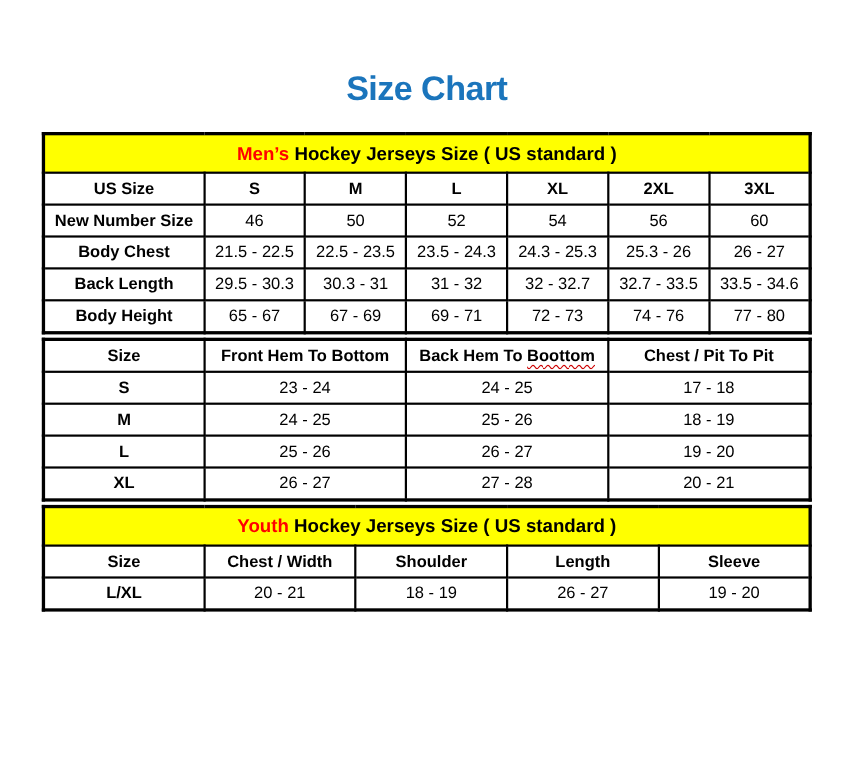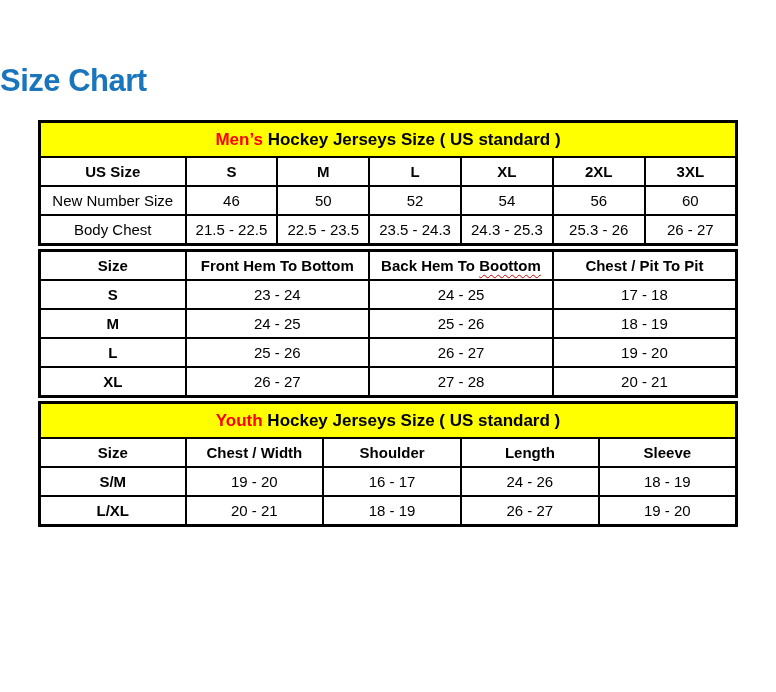--- a/index.html
+++ b/index.html
@@ -15,21 +15,21 @@
     overflow: hidden;
   }
   .page {
     width: 776px;
     height: 692px;
     box-sizing: border-box;
     padding-top: 62px;
   }
   .page-title {
     margin: 0 0 20px 0;
-    text-align: left;
+    text-align: center;
     font-size: 31px;
     line-height: 38px;
     font-weight: bold;
     color: #1B75BC;
     letter-spacing: -0.5px;
   }
   .tables {
     width: 700px;
     margin: 0 auto;
     display: flex;
@@ -57,21 +57,21 @@
   }
   tr.section-head td {
     background: #FFFF00;
     font-weight: bold;
     font-size: 17px;
     line-height: 21px;
     padding: 6px 2px;
   }
   tr.section-head .accent { color: #FF0000; }
   table.size-table th { font-weight: bold; }
-  tr.label-regular td:first-child { font-weight: normal; }
+  tr.label-regular td:first-child { font-weight: bold; }
   tr.label-bold td:first-child { font-weight: bold; }
   .misspell {
     text-decoration: underline;
     text-decoration-style: wavy;
     text-decoration-color: #CC0000;
     text-decoration-thickness: 1px;
     text-underline-offset: 3px;
   }
 </style>
 </head>
@@ -114,20 +114,38 @@
           </tr>
           <tr class="label-regular">
             <td>Body Chest</td>
             <td>21.5 - 22.5</td>
             <td>22.5 - 23.5</td>
             <td>23.5 - 24.3</td>
             <td>24.3 - 25.3</td>
             <td>25.3 - 26</td>
             <td>26 - 27</td>
           </tr>
+          <tr class="label-regular">
+            <td>Back Length</td>
+            <td>29.5 - 30.3</td>
+            <td>30.3 - 31</td>
+            <td>31 - 32</td>
+            <td>32 - 32.7</td>
+            <td>32.7 - 33.5</td>
+            <td>33.5 - 34.6</td>
+          </tr>
+          <tr class="label-regular">
+            <td>Body Height</td>
+            <td>65 - 67</td>
+            <td>67 - 69</td>
+            <td>69 - 71</td>
+            <td>72 - 73</td>
+            <td>74 - 76</td>
+            <td>77 - 80</td>
+          </tr>
         </tbody>
       </table>
       <table class="size-table">
         <colgroup>
           <col>
           <col>
           <col>
           <col>
         </colgroup>
         <tbody>
@@ -176,27 +194,20 @@
             <td colspan="5"><span class="accent">Youth</span> Hockey Jerseys Size ( US standard )</td>
           </tr>
           <tr>
             <th>Size</th>
             <th>Chest / Width</th>
             <th>Shoulder</th>
             <th>Length</th>
             <th>Sleeve</th>
           </tr>
           <tr class="label-bold">
-            <td>S/M</td>
-            <td>19 - 20</td>
-            <td>16 - 17</td>
-            <td>24 - 26</td>
-            <td>18 - 19</td>
-          </tr>
-          <tr class="label-bold">
             <td>L/XL</td>
             <td>20 - 21</td>
             <td>18 - 19</td>
             <td>26 - 27</td>
             <td>19 - 20</td>
           </tr>
         </tbody>
       </table>
     </div>
 </div>

